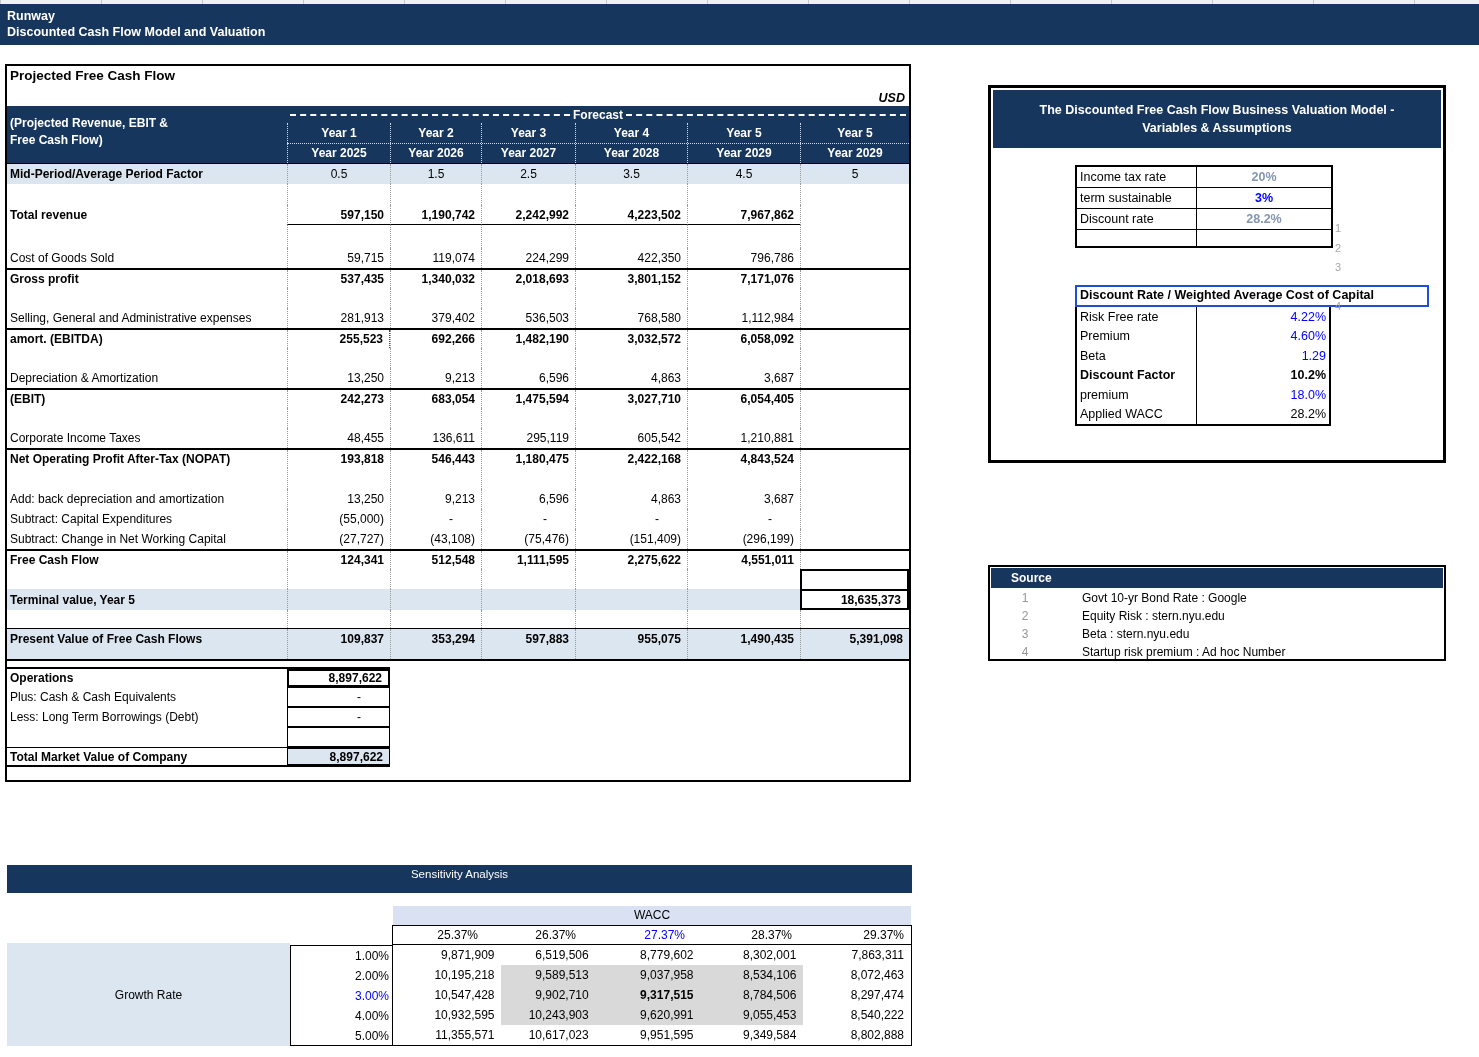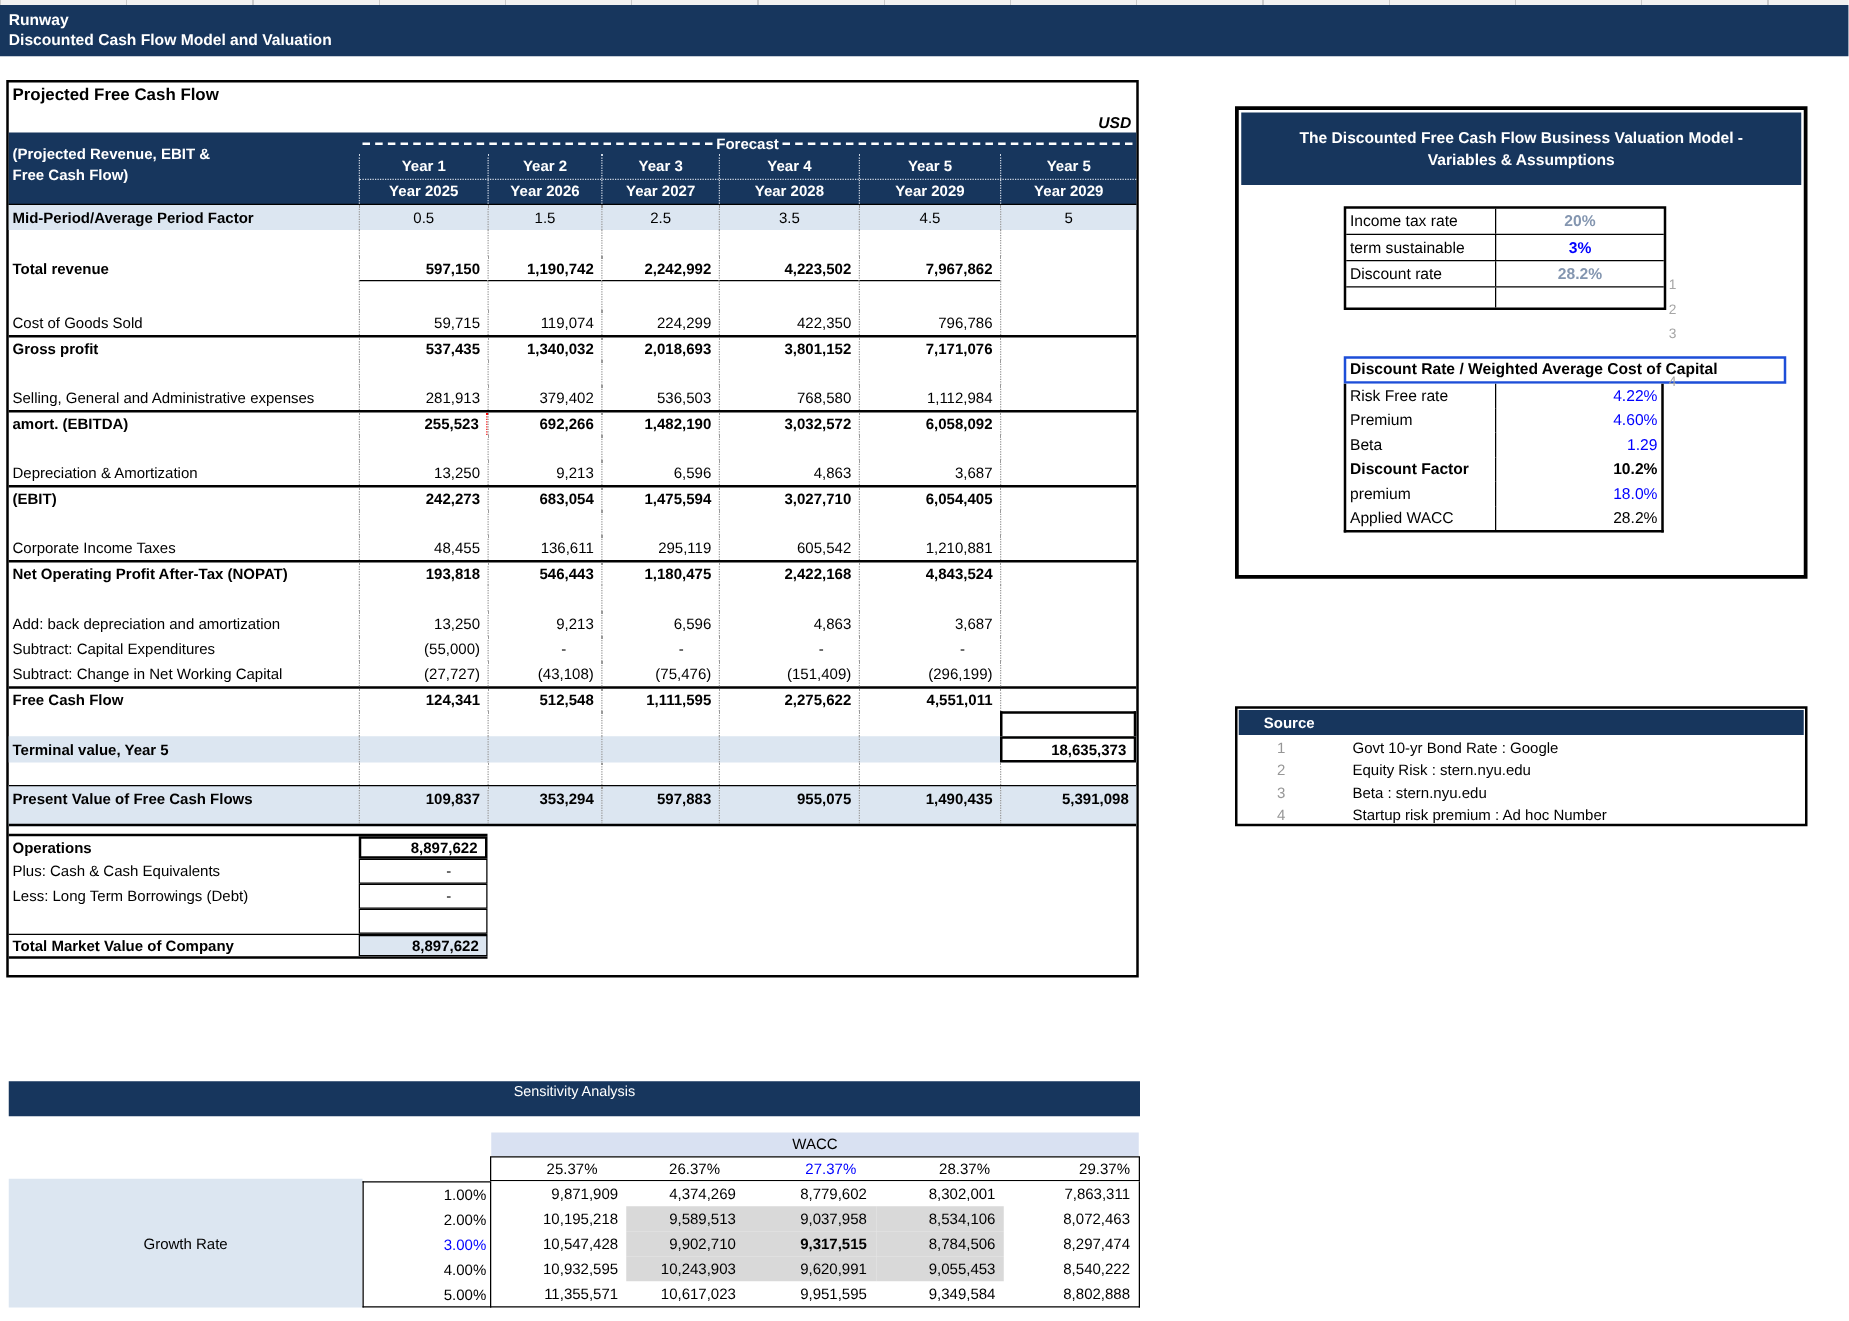--- a/index.html
+++ b/index.html
@@ -466,21 +466,21 @@
   <div class="growth-col" id="growth-col">
       <div class="gc-cell">1.00%</div>
       <div class="gc-cell">2.00%</div>
       <div class="gc-cell" style="color: rgb(0, 0, 255);">3.00%</div>
       <div class="gc-cell">4.00%</div>
       <div class="gc-cell">5.00%</div>
     </div>
   <div class="sens-grid" id="sens-grid">
       <div class="sg-row">
         <div class="sg-cell" style="width: 92px;">9,871,909</div>
-        <div class="sg-cell" style="width: 98px;">4,374,269</div>
+        <div class="sg-cell" style="width: 98px;">6,519,506</div>
         <div class="sg-cell" style="width: 109px;">8,779,602</div>
         <div class="sg-cell" style="width: 107px;">8,302,001</div>
         <div class="sg-cell" style="width: 112px;">7,863,311</div>
       </div>
       <div class="sg-row">
         <div class="sg-cell" style="width: 92px;">10,195,218</div>
         <div class="sg-cell" style="width: 98px; background: rgb(217, 217, 217);">9,589,513</div>
         <div class="sg-cell" style="width: 109px; background: rgb(217, 217, 217);">9,037,958</div>
         <div class="sg-cell" style="width: 107px; background: rgb(217, 217, 217);">8,534,106</div>
         <div class="sg-cell" style="width: 112px;">8,072,463</div>

